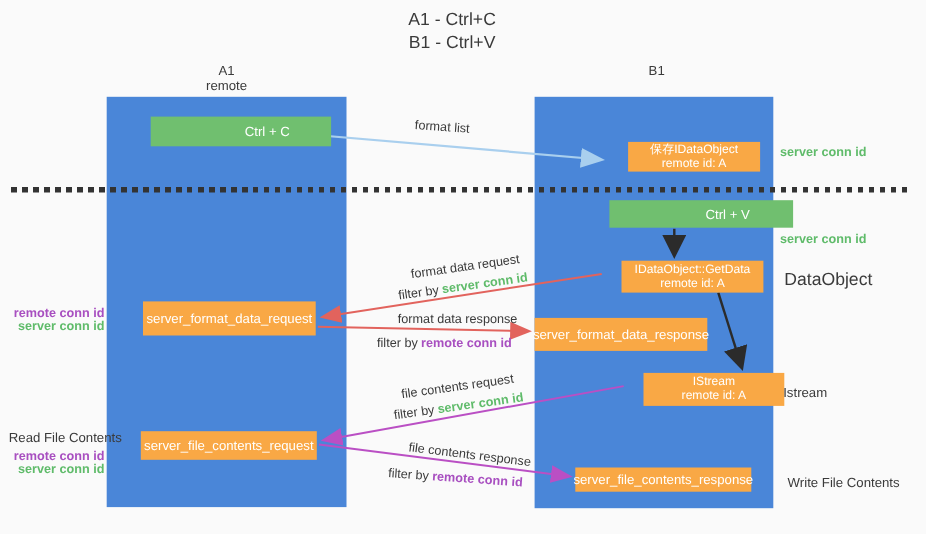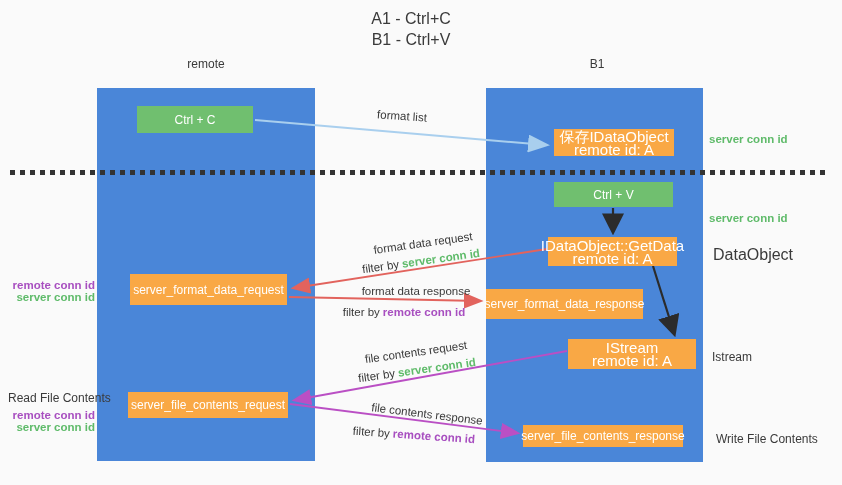--- a/index.html
+++ b/index.html
@@ -24,40 +24,41 @@
   .dotted {
     position:absolute; top:170px; left:10px; width:815px; height:5px; z-index:2;
     background:repeating-linear-gradient(90deg,#333 0 5px, transparent 5px 10px);
   }
   .arrows { position:absolute; left:0; top:0; z-index:3; pointer-events:none; }
   .box {
     position:absolute; display:flex; flex-direction:column;
     align-items:center; justify-content:center;
     color:#fff; text-align:center; font-size:12px; line-height:14px; z-index:4;
   }
-  .box.two-line { font-size:15px; line-height:13px; }
+  .box.two-line { font-size:11px; line-height:13px;margin-left:17px; }
   .box span { display:block; }
-  .green  { background:var(--green-box,#70bf6f); }
+  .green  { background:var(--green-box,#70bf6f);padding-left:48px; }
   .orange { background:var(--orange-box,#f9a845); }
   .lbl { position:absolute; font-size:11.5px; white-space:nowrap; z-index:5; }
   .ctr { text-align:center; }
   .rgt { text-align:right; }
   .green-t  { color:var(--green-text,#5fbb6a);  font-weight:bold; }
   .purple-t { color:var(--purple-text,#a84fc0); font-weight:bold; }
   .mr { margin-right:3px; }
 </style>
 </head>
 <body style="--background: #fafafa; --column-blue: #4a86d8; --green-box: #70bf6f; --orange-box: #f9a845; --red-arrow: #e2635d; --purple-arrow: #ba4fc4; --light-blue-arrow: #a9cfee; --black-arrow: #2b2b2b; --green-text: #5fbb6a; --purple-text: #a84fc0; --dark-text: #3a3a3a;">
 
 <div class="title">
   <span>A1 - Ctrl+C</span><br>
   <span>B1 - Ctrl+V</span>
 </div>
 
 <div class="col-header" style="left:146px;">
+  <span>A1</span>
   <span>remote</span>
 </div>
 <div class="col-header" style="left:537px;">
   <span>B1</span>
 </div>
 
 <div class="lifeline left"></div>
 <div class="lifeline right"></div>
 
 <div class="dotted"></div>

